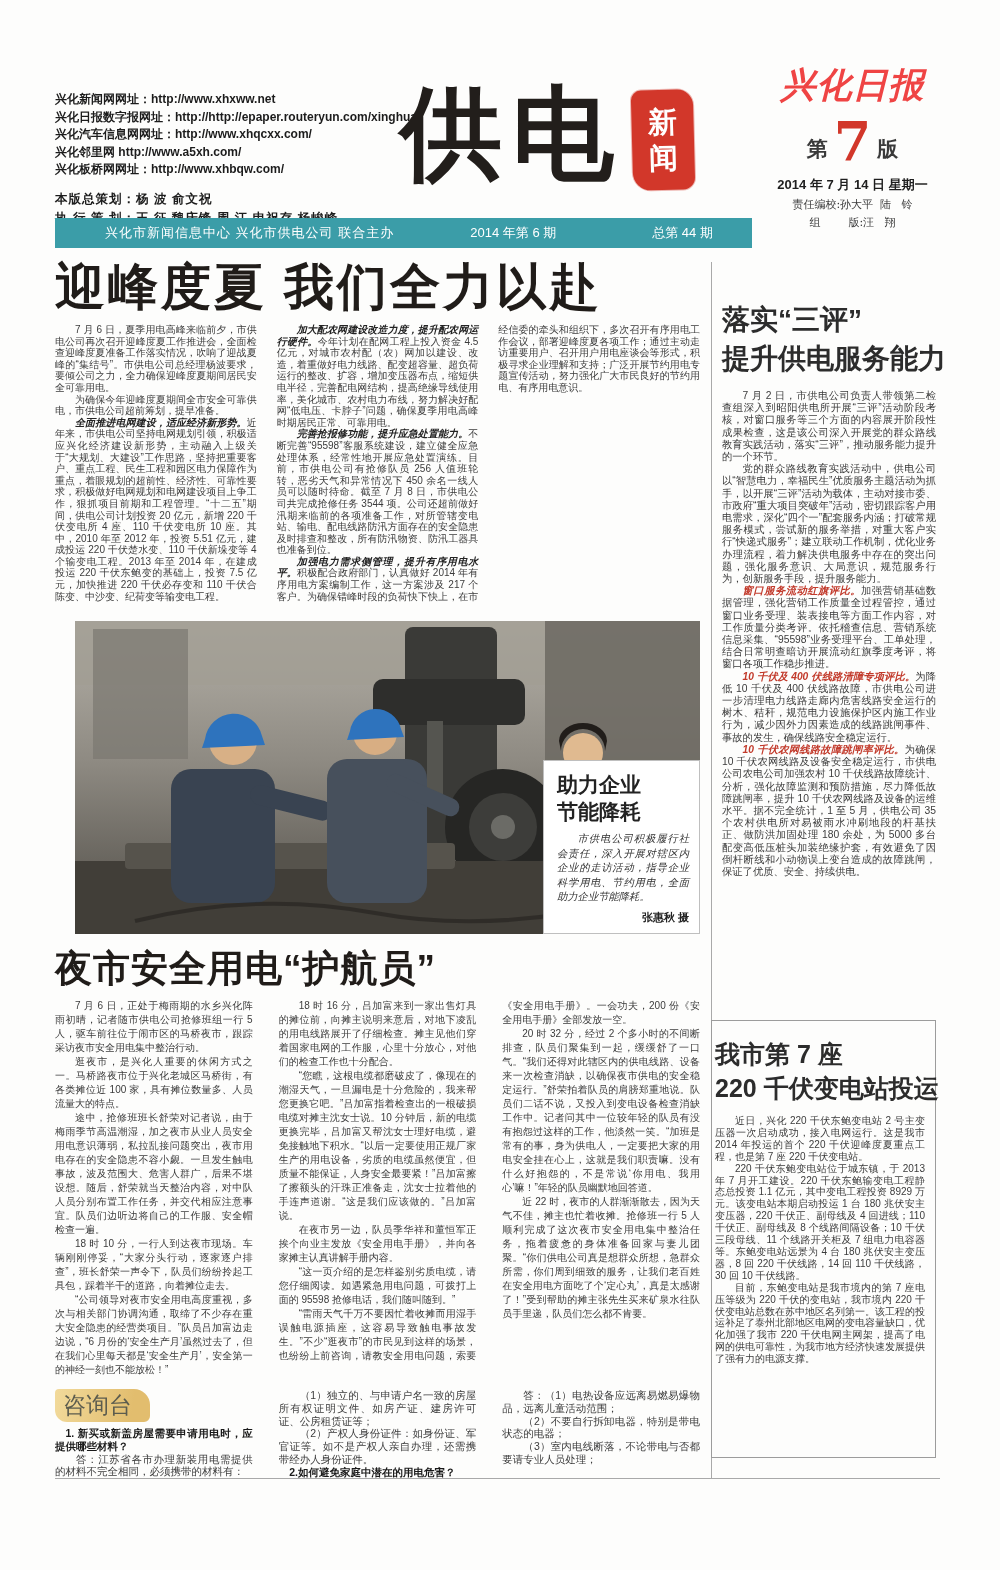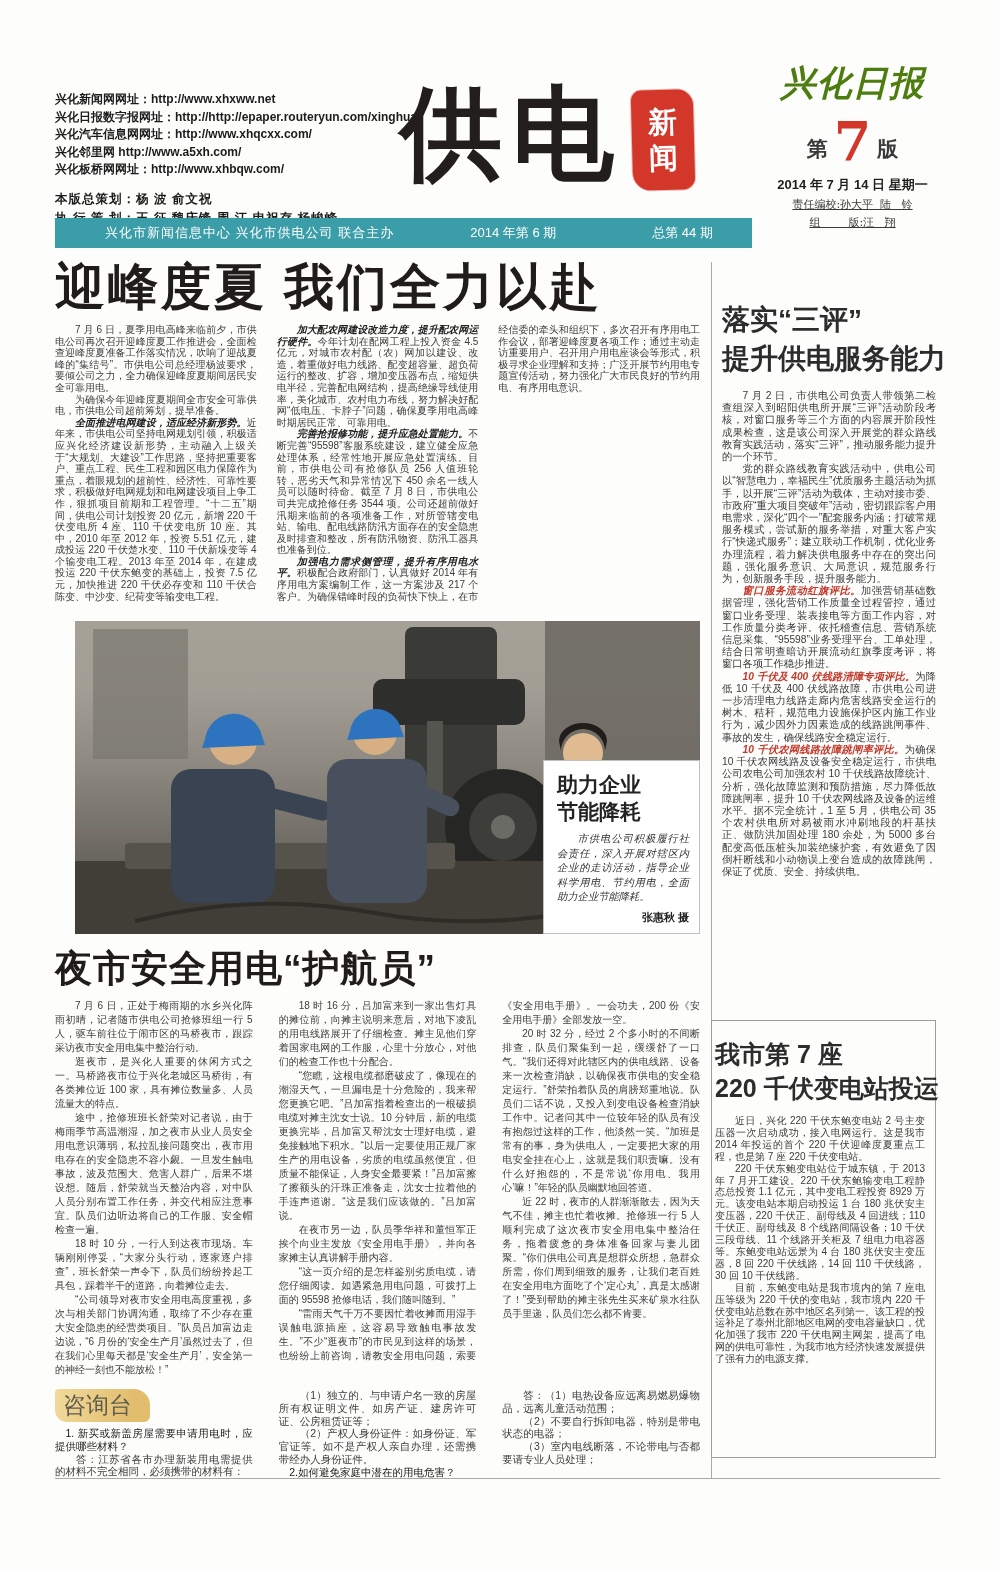--- a/index.html
+++ b/index.html
@@ -18,27 +18,27 @@
 
   #masthead{left:400px;top:80px;display:flex;align-items:flex-start;}
   .masthead-text{font-size:102px;line-height:108px;font-weight:900;letter-spacing:10px;color:#221e1b;font-family:Liberation Sans, sans-serif;}
   .seal{width:62px;height:100px;margin-left:8px;margin-top:10px;background:#d2372a;
         border-radius:10px 16px 12px 18px;transform:rotate(-1.5deg);
         display:flex;flex-direction:column;align-items:center;justify-content:center;
         box-shadow:0 0 0 1px rgba(210,55,42,.35);}
   .seal span{color:#fff;font-size:29px;line-height:36px;font-weight:bold;}
 
   #header-right{left:765px;top:66px;width:175px;text-align:center;}
-  .paper-name{color:#4d7c0f;font-size:35px;line-height:40px;font-weight:bold;
-              font-family:Liberation Mono, monospace;font-style:italic;letter-spacing:1px;white-space:nowrap;}
+  .paper-name{color:#ef4444;font-size:35px;line-height:40px;font-weight:bold;
+              font-family:Liberation Serif, serif;font-style:italic;letter-spacing:1px;white-space:nowrap;}
   .edition{margin-top:12px;display:flex;align-items:flex-end;justify-content:center;}
   .edition .pre,.edition .suf{font-size:21px;font-weight:bold;color:#3a3a3a;line-height:34px;}
   .edition .num{font-size:54px;line-height:48px;font-weight:bold;color:#d2372a;margin:0 6px;font-family:"DejaVu Serif",serif;}
   .pub-date{margin-top:10px;font-size:13px;font-weight:bold;color:#1e1e1e;white-space:nowrap;}
-  .editors{margin-top:3px;font-size:11px;line-height:15px;color:#3a3a3a;font-family:"DejaVu Serif",serif;white-space:pre;text-decoration:underline;}
+  .editors{margin-top:3px;font-size:11px;line-height:15px;color:#3a3a3a;font-family:"DejaVu Serif",serif;white-space:pre;}
 
   
   #infobar{left:55px;top:218px;width:697px;height:30px;background:#3b9da8;color:#fff;
            display:flex;align-items:center;font-size:13px;white-space:nowrap;gap:32px;}
   #infobar .org{margin-left:50px;letter-spacing:1px;}
   #infobar .issue{margin-left:44px;}
   #infobar .total{margin-left:64px;}
 
   
   #divider-v{left:711px;top:262px;width:1px;height:1216px;background:#a9a9a9;}
@@ -66,21 +66,21 @@
   .headline2{margin-top:12px;font-size:37px;line-height:46px;font-weight:900;color:#201c19;letter-spacing:1px;white-space:nowrap;}
   #article2{margin-top:7px;height:381px;column-count:3;column-gap:26px;font-size:10px;line-height:14px;}
 
   
   #consult{margin-top:9px;height:92px;column-count:3;column-gap:26px;overflow:hidden;column-fill:auto;
            font-size:10.5px;line-height:12.8px;text-align:justify;color:#3b3b3b;}
   .consult-title{display:inline-block;background:linear-gradient(100deg,#f2da9b,#e2bd6e 80%);
                  color:#5c5c4e;font-size:23px;line-height:26px;padding:3px 18px 4px 8px;
                  border-radius:4px 16px 6px 12px;margin-bottom:5px;}
   #consult p{text-indent:2em;}
-  #consult .q{font-weight:normal;color:#191919;text-indent:1em;}
+  #consult .q{font-weight:bold;color:#191919;text-indent:1em;}
 
   
   #main-right{left:722px;top:300px;width:214px;}
   .review-title{font-size:28px;line-height:39px;font-weight:bold;color:#2c2c2c;white-space:nowrap;}
   #review-body{margin-top:12px;height:620px;overflow:hidden;font-size:10.3px;line-height:12.2px;
                text-align:justify;color:#3b3b3b;}
   #review-body p{text-indent:2em;}
   .lead-red{font-weight:bold;font-style:italic;color:#c23a2b;}
 
   #sub-box{position:relative;margin-left:-11px;margin-top:10px;width:225px;height:438px;

